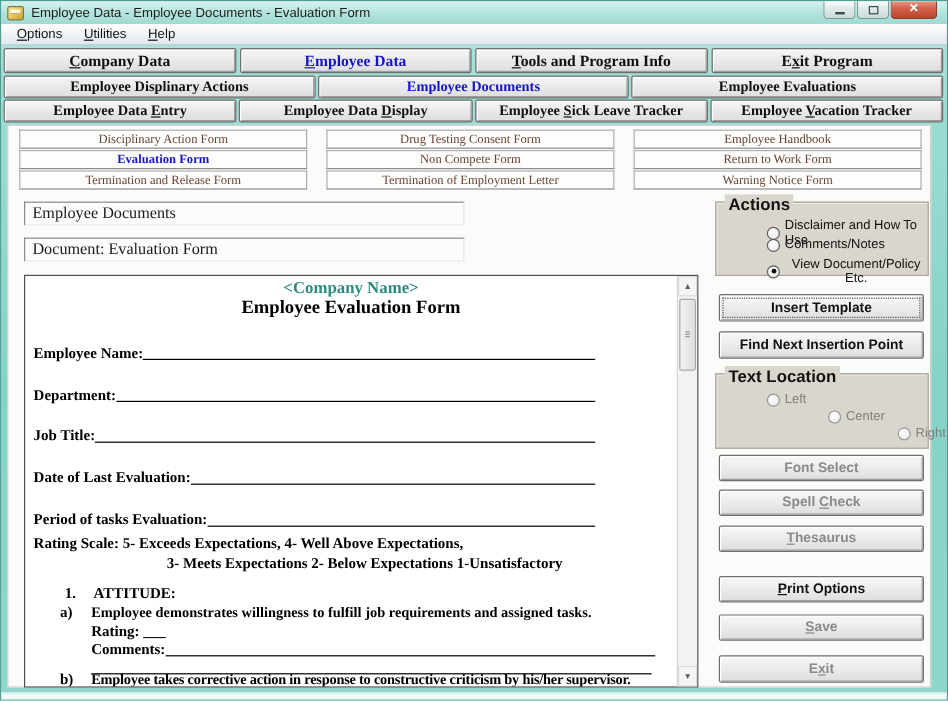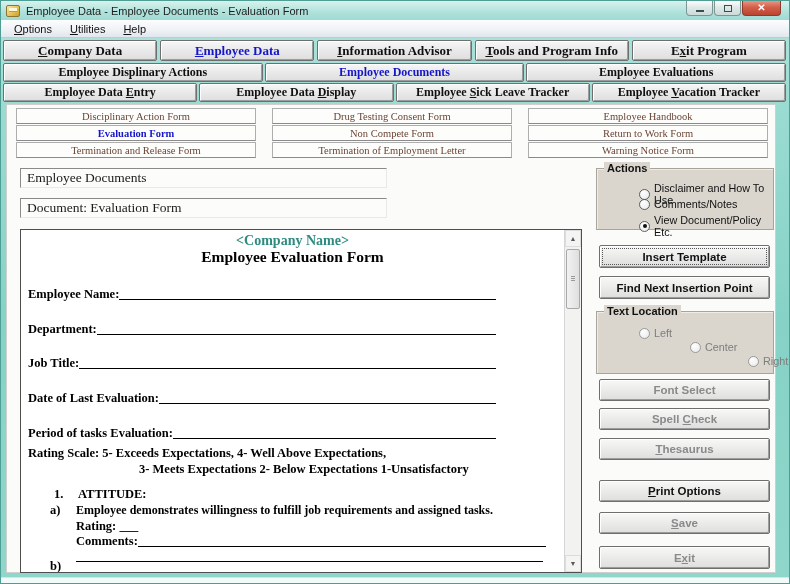--- a/index.html
+++ b/index.html
@@ -107,29 +107,29 @@
     background:linear-gradient(90deg,#f2f2f2,#dfdfdf); border:1px solid #a8a8a8; border-radius:2px; }
   .sb-grip { position:absolute; left:4px; right:4px; top:50%; margin-top:-3px; }
   .sb-grip i { display:block; height:1px; background:#9a9a9a; margin-bottom:1px; }
 
   
   .groupbox { position:absolute; left:589px; width:178px; background:#dad6cd;
     border:1px solid #a8a49b; box-shadow:inset 1px 1px 0 #efece6; }
   .gb-actions { top:63px; height:62px; }
   .gb-textloc { top:206px; height:63px; }
   .gb-label { position:absolute; top:-7px; left:7px; background:#dad6cd; padding:0 3px;
-    font-size:11px; font-weight:bold; color:#111; }
+    font-size:14px; font-weight:bold; color:#111; }
   .radio-row { position:absolute; display:flex; align-items:center; gap:4px; font-size:10.8px; color:#111;padding-left:33px; }
   .radio { width:11px; height:11px; border-radius:50%; border:1px solid #5f5f5f;
     background:radial-gradient(circle at 35% 30%,#ffffff,#e8e8e8); position:relative; flex:0 0 11px; }
   .radio.on::after { content:""; position:absolute; left:2.5px; top:2.5px; width:4px; height:4px;
     border-radius:50%; background:#101010; }
   .gb-textloc .radio { border-color:#9a9a9a; }
   .gb-textloc .radio-row { color:#7e7e7e; }
-  .ar0 { left:9px; top:13px; } .ar1 { left:9px; top:29px; } .ar2 { left:9px; top:45px; }
+  .ar0 { left:9px; top:13px; } .ar1 { left:9px; top:29px; } .ar2 { left:9px; top:45px;text-align:center; }
   .tl0 { left:9px; top:15px; } .tl1 { left:60px; top:29px; } .tl2 { left:118px; top:43px; }
 
   .side-btn { position:absolute; left:592px; width:171px; height:22px;
     font-family:"Liberation Sans", sans-serif; font-weight:bold; font-size:11.5px; color:#111;
     background:linear-gradient(180deg,#f8f8f7,#ebebe9 50%,#dededc);
     border:1px solid #6f6f6f; border-radius:2px;
     box-shadow:inset 1px 1px 0 #ffffff, inset -1px -1px 0 #9c9c9c; cursor:default; }
   .side-btn.disabled { color:#8a8a8a; }
   .b-insert { top:140px; height:23px; outline:1px dotted #555; outline-offset:-4px; }
   .b-find { top:171px; height:23px; }
@@ -165,21 +165,20 @@
 
   <div class="menubar">
     <span class="menu-item"><u>O</u>ptions</span>
     <span class="menu-item"><u>U</u>tilities</span>
     <span class="menu-item"><u>H</u>elp</span>
   </div>
 
   <div class="navrow row1">
     <button class="nav-btn"><u>C</u>ompany Data</button>
     <button class="nav-btn on"><u>E</u>mployee Data</button>
-    <button class="nav-btn"><u>I</u>nformation Advisor</button>
     <button class="nav-btn"><u>T</u>ools and Program Info</button>
     <button class="nav-btn">E<u>x</u>it Program</button>
   </div>
 
   <div class="navrow row2">
     <button class="nav-btn">Employee Displinary Actions</button>
     <button class="nav-btn on">Employee Documents</button>
     <button class="nav-btn">Employee Evaluations</button>
   </div>
 
@@ -242,20 +241,21 @@
         <div class="dline d-anum">a)</div>
         <div class="dline d-atext">Employee demonstrates willingness to fulfill job requirements and assigned tasks.</div>
         <div class="dline d-arating">Rating: ___</div>
         <div class="d-acomments">
             <span>Comments:</span>
             <span class="fline"></span>
           </div>
         <div class="d-contline"></div>
 
         <div class="dline d-bnum">b)</div>
+        <div class="dline d-btext">Employee takes corrective action in response to constructive criticism by his/her supervisor.</div>
         <div class="dline d-partial">Rating:</div>
       </div>
 
       <div class="scrollbar">
         <div class="sb-btn sb-up">
             <span>▲</span>
           </div>
         <div class="sb-thumb">
           <div class="sb-grip">
               <i></i>

